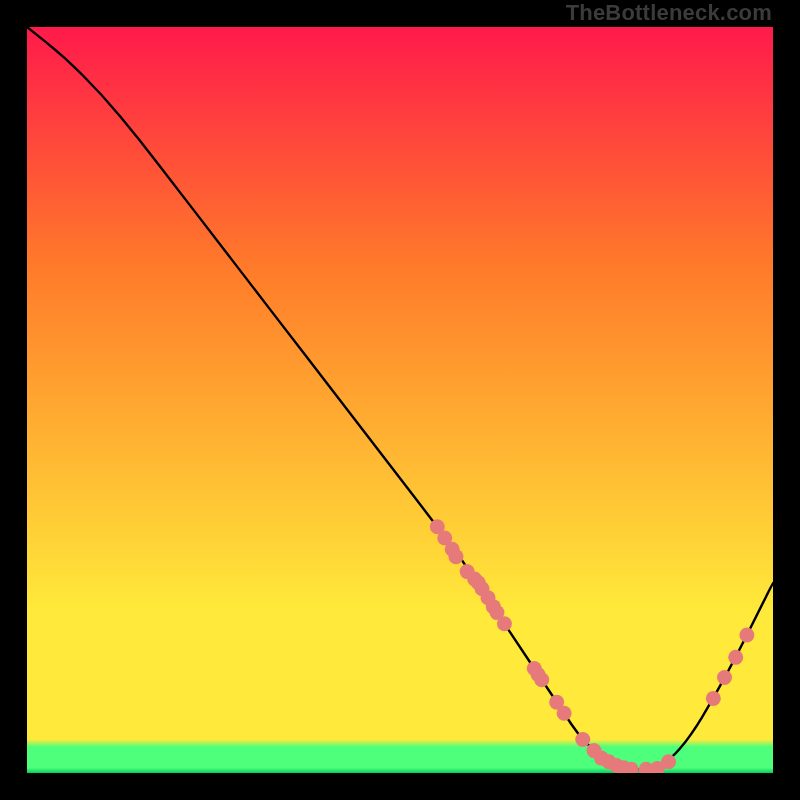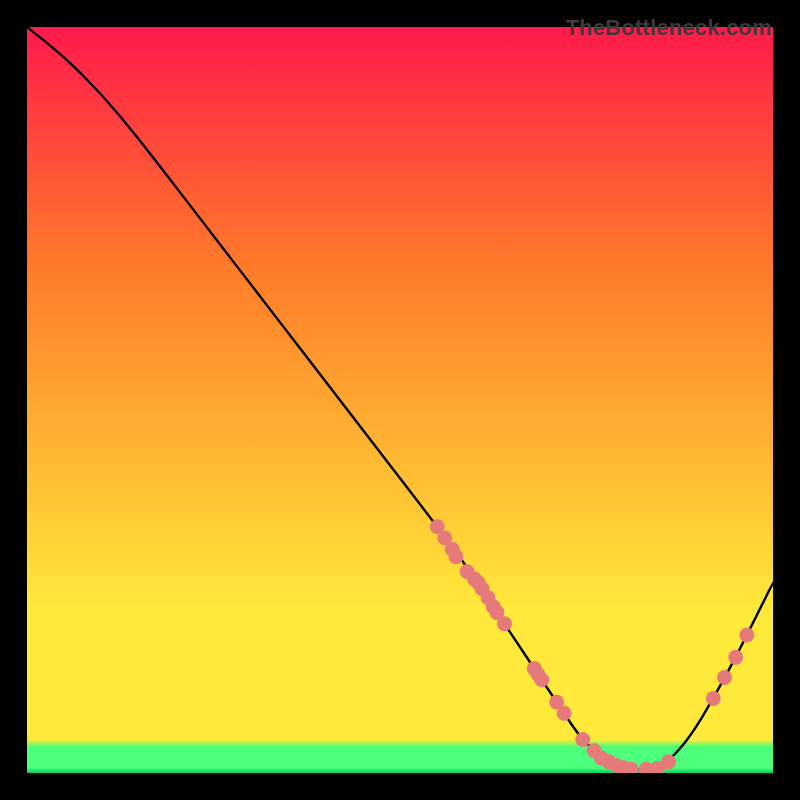--- a/index.html
+++ b/index.html
@@ -21,21 +21,21 @@
   }
   .plot {
     position: absolute;
     left: 0;
     top: 0;
     width: 746px;
     height: 746px;
   }
   .watermark {
     position: absolute;
-    top: 15px;
+    top: 0;
     right: 28px;
     color: #3b3b3b;
     font-size: 22px;
     font-weight: 600;
     letter-spacing: 0.2px;
   }
 </style>
 </head>
 <body>
 

